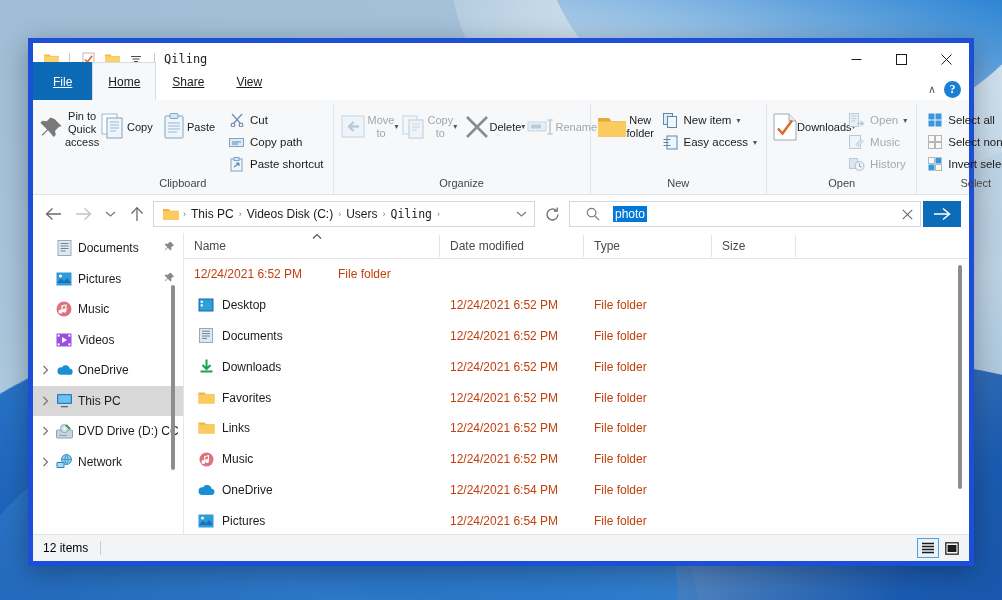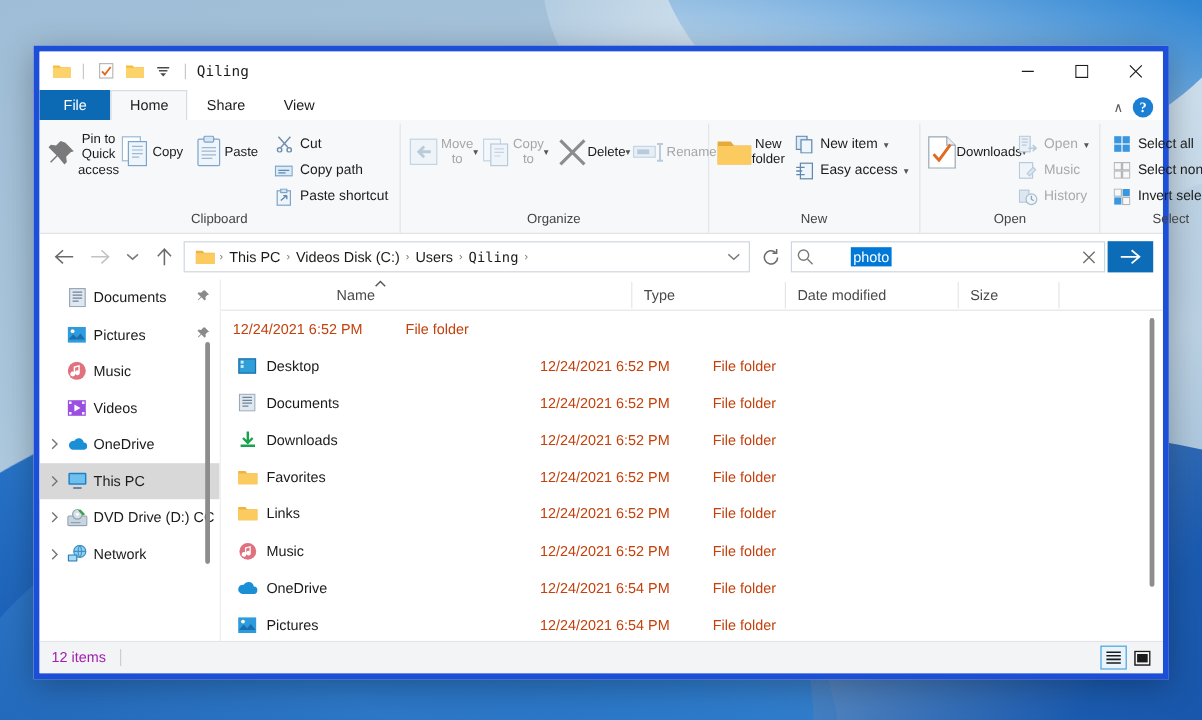--- a/index.html
+++ b/index.html
@@ -103,27 +103,28 @@
   
   .tabstrip {
     height: 25px;
     display: flex;
     align-items: flex-end;
     background: #ffffff;
     flex: 0 0 auto;
     position: relative;
   }
   .tab {
-    height: 25px;
+    height: 38px;
     padding: 0 15px;
     display: flex; align-items: center;
     font-size: 12px;
     color: #1b1b1b;
     border: 1px solid transparent;
     border-bottom: none;
+    text-decoration: underline;
   }
   .tab.file {
     background: #0c6ab5;
     color: #ffffff;
     padding: 0 19px;
   }
   .tab.active {
     background: #f6f8fa;
     border-color: #d6dce2;
   }
@@ -226,28 +227,27 @@
   .crumbs { display: flex; align-items: center; flex: 1; overflow: hidden; }
   .crumb {
     font-size: 12px; color: #1b1b1b; padding: 0 4px;
     white-space: nowrap;
   }
   .crumb.mono { font-family: "DejaVu Sans Mono", monospace; font-size: 11.5px; }
   .crumb-sep { font-size: 9px; color: #767676; padding: 0 1px; }
   .addr-drop { width: 22px; display: flex; align-items: center; justify-content: center; color: #5a5a5a; font-size: 9px; }
   .refreshbtn { width: 30px; height: 26px; display: flex; align-items: center; justify-content: center; color: #5a5a5a; }
   .searchbox {
-    width: 262px;
+    width: 352px;
     height: 26px;
     border: 1px solid #cfd6dc;
     background: #fff;
     display: flex;
     align-items: center;
-    padding-left: 0;
-    gap: 18px;
+    padding-left: 12px;
   }
   .search-term {
     font-size: 12px;
     background: #0078d7;
     color: #ffffff;
     padding: 1px 2px;
     margin-left: 9px;
   }
   .search-clear { margin-left: auto; width: 26px; display: flex; align-items: center; justify-content: center; color: #666; }
   .search-go {
@@ -287,21 +287,20 @@
   }
   .sb-divider { width: 1px; background: #e6e6e6; flex: 0 0 auto; }
 
   .filelist { flex: 1; background: #fff; position: relative; overflow: hidden; min-width: 0; }
   .colhead {
     height: 26px;
     display: flex;
     align-items: center;
     border-bottom: 1px solid #e5e5e5;
     position: relative;
-    justify-content: center;
   }
   .col {
     font-size: 12px; color: #4a4a4a;
     padding-left: 10px;
     height: 22px;
     display: flex; align-items: center;
     border-right: 1px solid #e5e5e5;
   }
   .c-name { width: 256px; }
   .c-date { width: 144px; }
@@ -333,21 +332,21 @@
   
   .statusbar {
     height: 27px;
     background: #f2f4f6;
     border-top: 1px solid #e0e4e8;
     display: flex;
     align-items: center;
     padding: 0 6px 0 10px;
     flex: 0 0 auto;
   }
-  .status-text { font-size: 12px; color: #a21caf; }
+  .status-text { font-size: 12px; color: #000000; }
   .status-sep { width: 1px; height: 14px; background: #cdcdcd; margin-left: 12px; }
   .viewbtns { margin-left: auto; display: flex; gap: 2px; }
   .vbtn {
     width: 22px; height: 20px;
     display: flex; align-items: center; justify-content: center;
   }
   .vbtn.sel { border: 1px solid #4aa3e0; background: #e8f3fb; }
 </style>
 </head>
 <body>
@@ -871,22 +870,22 @@
       </div>
 
       <div class="sb-scroll"></div>
     </div>
 
     <div class="sb-divider"></div>
 
     <div class="filelist">
       <div class="colhead">
         <div class="col c-name">Name</div>
+        <div class="col c-date">Date modified</div>
         <div class="col c-type">Type</div>
-        <div class="col c-date">Date modified</div>
         <div class="col c-size">Size</div>
         <span class="sortcaret">
           <svg width="10" height="7" viewBox="0 0 10 7">
               <path d="M1 5.5L5 1.5l4 4" stroke="#555" stroke-width="1.2" fill="none"></path>
             </svg>
         </span>
       </div>
 
       <div class="rows">
 

